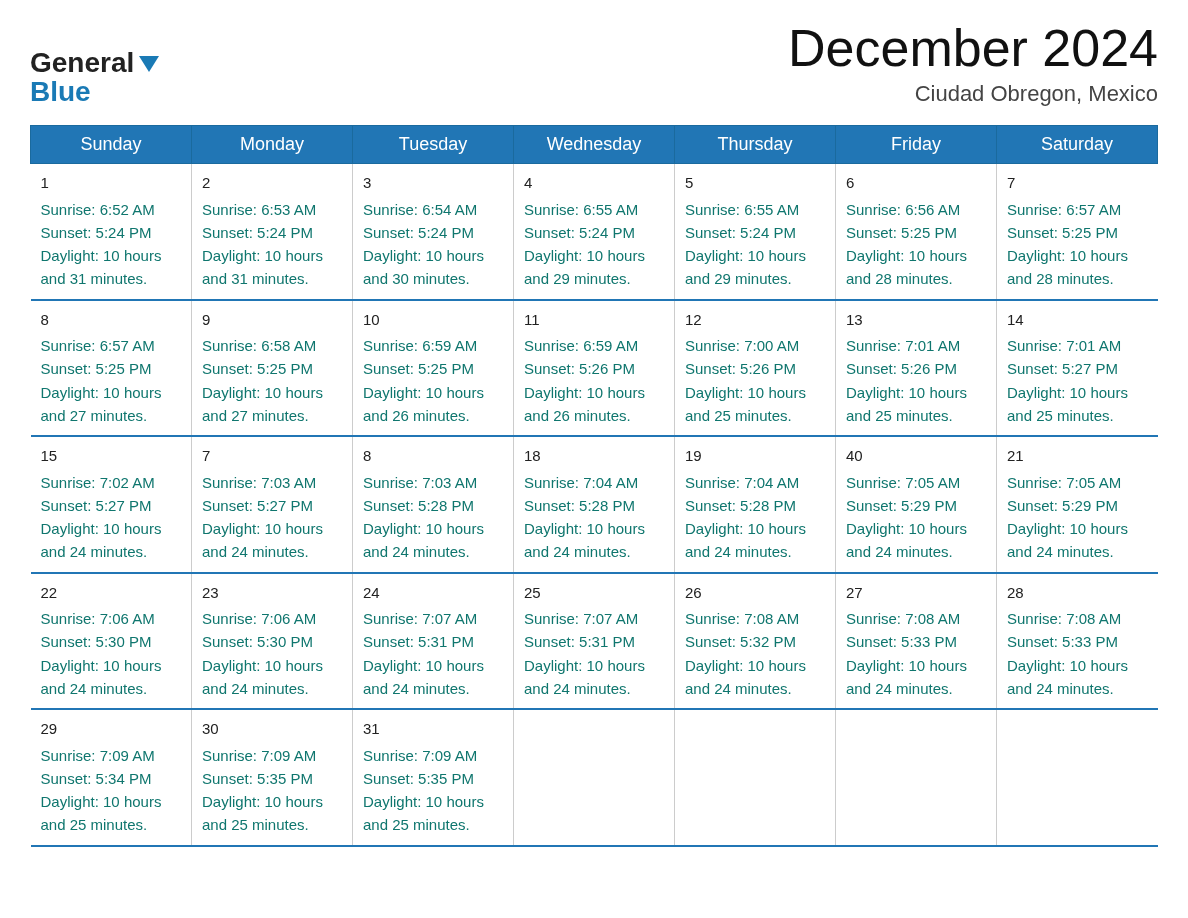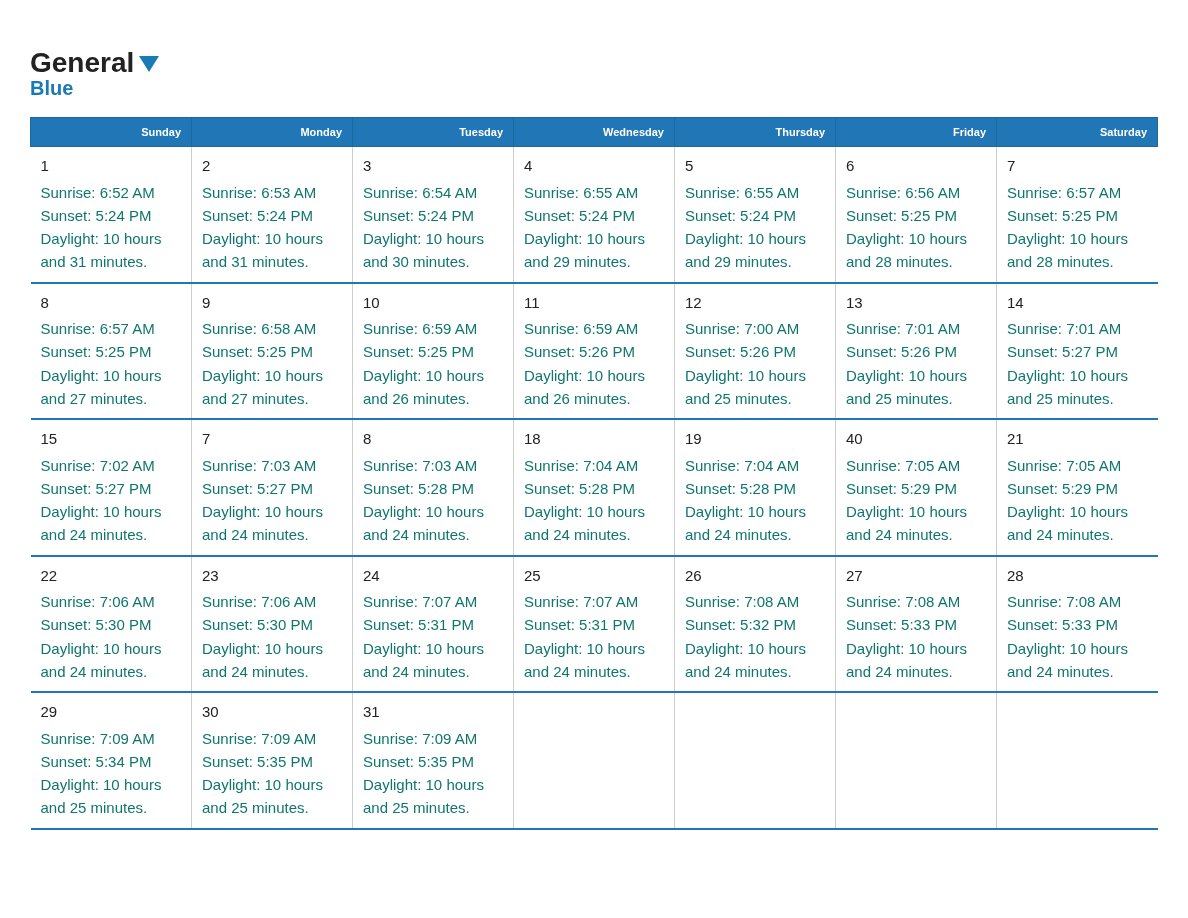--- a/index.html
+++ b/index.html
@@ -21,21 +21,21 @@
       display: flex;
       align-items: center;
     }
     .logo-text-general {
       font-size: 28px;
       font-weight: bold;
       color: #222;
       line-height: 1;
     }
     .logo-text-blue {
-      font-size: 20px;
+      font-size: 28px;
       font-weight: bold;
       color: #1a7ab5;
       line-height: 1;
       text-align: center;
     }
     .logo-wrapper {
       display: flex;
       flex-direction: column;
     }
     .logo-top-row {
@@ -61,24 +61,24 @@
     table {
       width: 100%;
       border-collapse: collapse;
       table-layout: fixed;
     }
     thead tr {
       background-color: #2176b5;
     }
     thead th {
       color: #fff;
-      font-size: 11px;
-      font-weight: bold;
+      font-size: 18px;
+      font-weight: normal;
       padding: 8px 10px;
-      text-align: right;
+      text-align: center;
       border: 1px solid #1a6a9e;
     }
     tbody tr {
       border-bottom: 2px solid #2176b5;
     }
     tbody td {
       vertical-align: top;
       padding: 8px 10px;
       font-size: 13px;
       line-height: 1.5;
@@ -115,20 +115,24 @@
         <div style="display:inline-block; margin-left:4px; margin-top:6px;">
           <svg width="22" height="20" viewBox="0 0 22 20">
             <polygon points="11,18 1,2 21,2" fill="#1a7ab5"></polygon>
           </svg>
         </div>
       </div>
       <div>
         <span class="logo-text-blue">Blue</span>
       </div>
     </div>
+  </div>
+  <div class="title-block">
+    <h1>December 2024</h1>
+    <h2>Ciudad Obregon, Mexico</h2>
   </div>
 </div>
 
 <table>
   <thead>
     <tr>
       <th>Sunday</th>
       <th>Monday</th>
       <th>Tuesday</th>
       <th>Wednesday</th>

